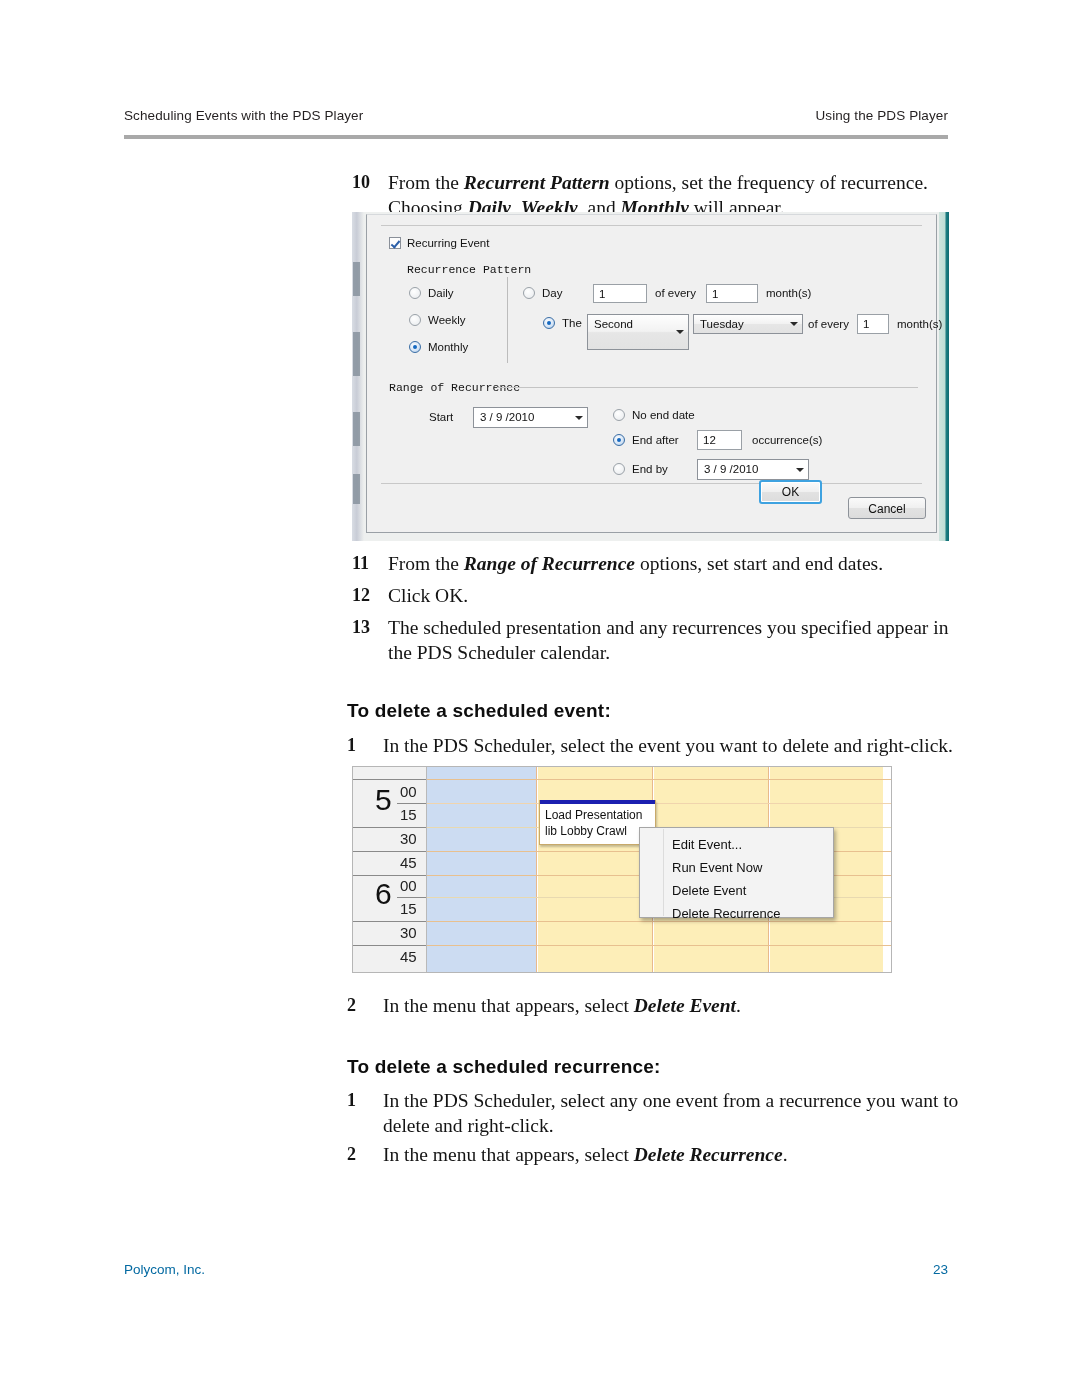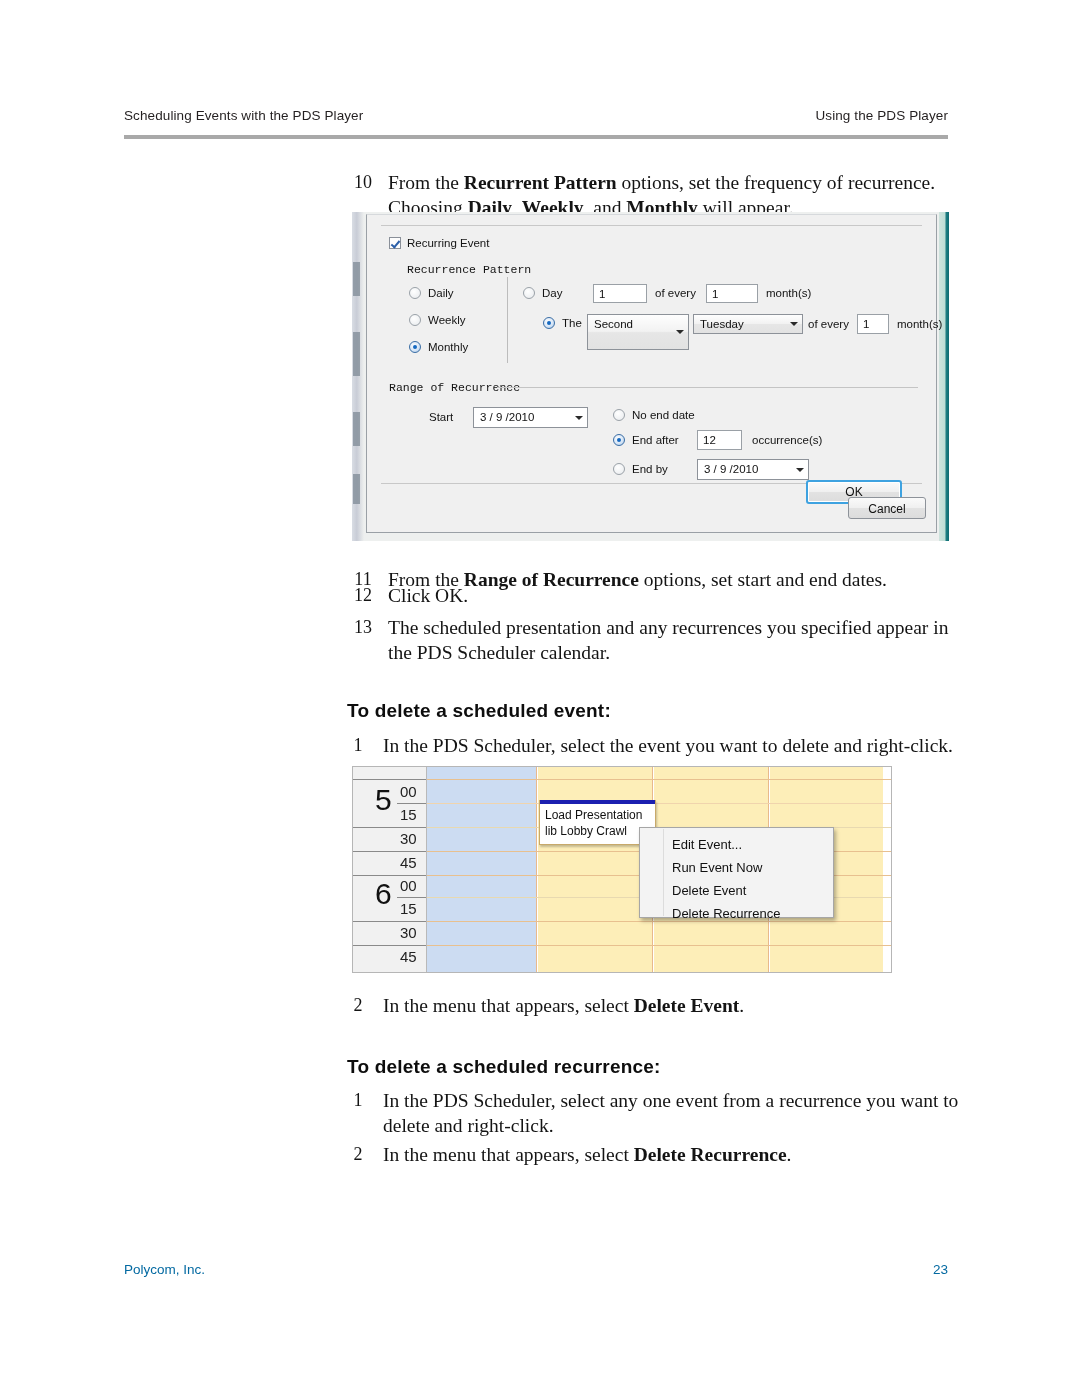--- a/index.html
+++ b/index.html
@@ -48,29 +48,29 @@
     font-family: "Liberation Serif", serif;
     font-size: 19.5px;
     color: #141414;
     line-height: 25px;
   }
   .step .num {
     position: absolute;
     left: 0;
     top: 0;
     width: 22px;
-    text-align: center;
-    font-weight: normal;
+    text-align: left;
+    font-weight: bold;
     font-size: 18px;
   }
   .step .txt {
     display: block;
     margin-left: 36px;
   }
-  .step b { font-weight: bold; }
+  .step b { font-weight: bold; font-style: italic; }
 
   .h-sub {
     position: absolute;
     font-family: "Liberation Sans", sans-serif;
     font-weight: bold;
     font-size: 19px;
     color: #0d0d0d;
     letter-spacing: 0.2px;
   }
 
@@ -452,26 +452,26 @@
       <span class="radio"></span>
       <span class="w-label">End by</span>
     </div>
     <div class="combo flat" style="left:330px; top:244px; width:112px; height:21px;">
       <span>3 / 9 /2010</span>
       <span class="arrow"></span>
     </div>
 
     <div class="dlg-botline"></div>
 
-    <div class="btn focus" style="left:392px; bottom:28px; width:96px; height:24px;margin-left:47px;">OK</div>
+    <div class="btn focus" style="left:392px; bottom:28px; width:63px; height:24px;">OK</div>
     <div class="btn" style="left:481px; bottom:13px; width:78px; height:22px;">Cancel</div>
   </div>
 </div>
 
-<div class="step" style="left:352px; top:567px; width:600px;">
+<div class="step" style="left:352px; top:551px; width:600px;">
   <span class="num">11</span>
   <span class="txt">From the <b>Range of Recurrence</b> options, set start and end dates.</span>
 </div>
 <div class="step" style="left:352px; top:583px; width:600px;">
   <span class="num">12</span>
   <span class="txt">Click OK.</span>
 </div>
 <div class="step" style="left:352px; top:615px; width:605px;">
   <span class="num">13</span>
   <span class="txt">The scheduled presentation and any recurrences you specified appear in the PDS Scheduler calendar.</span>

